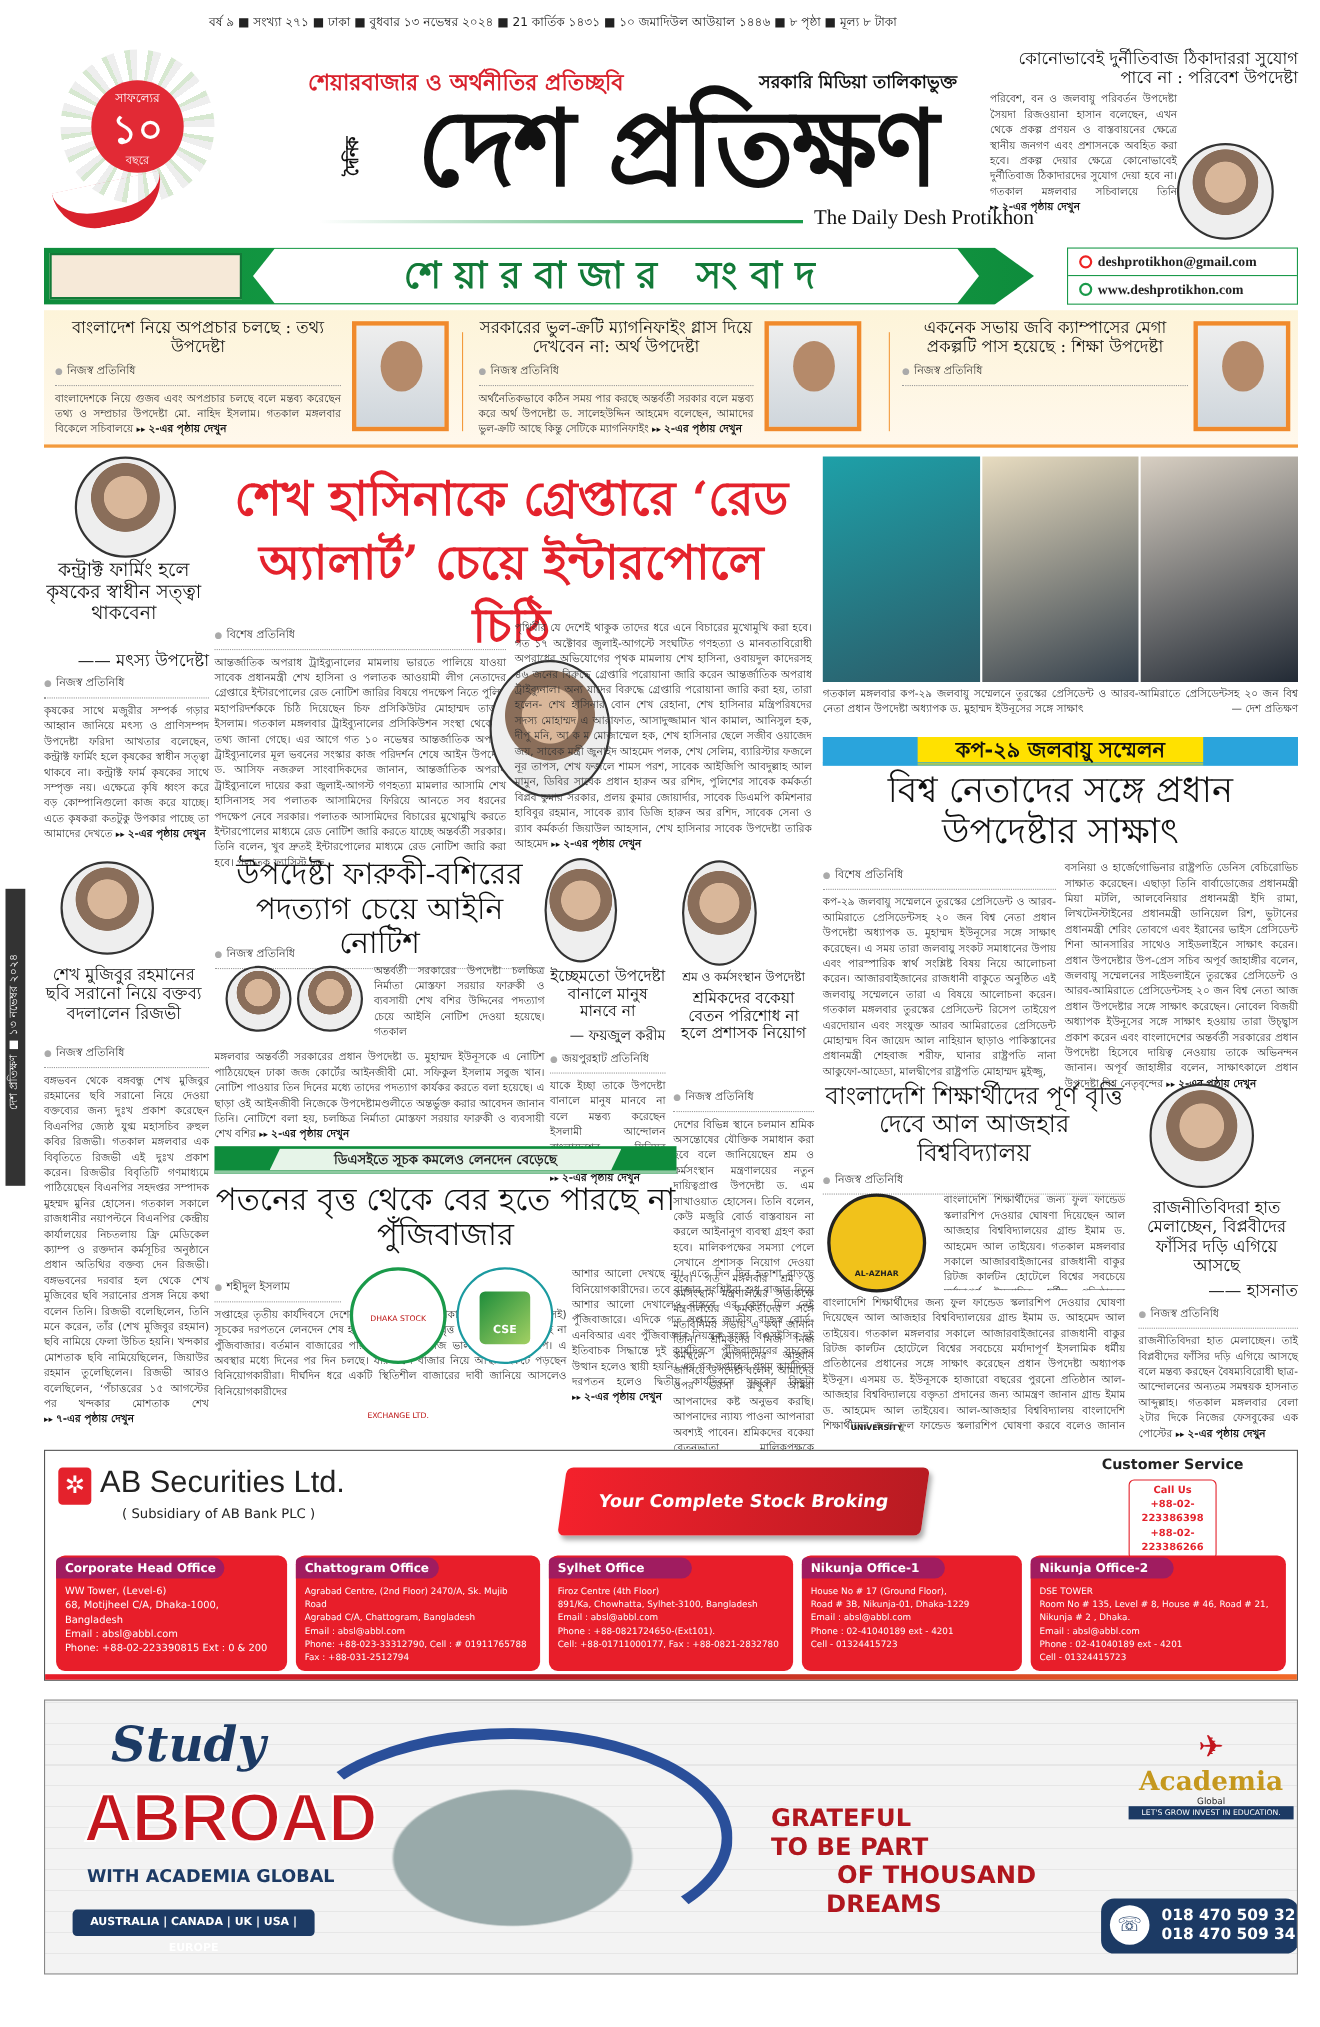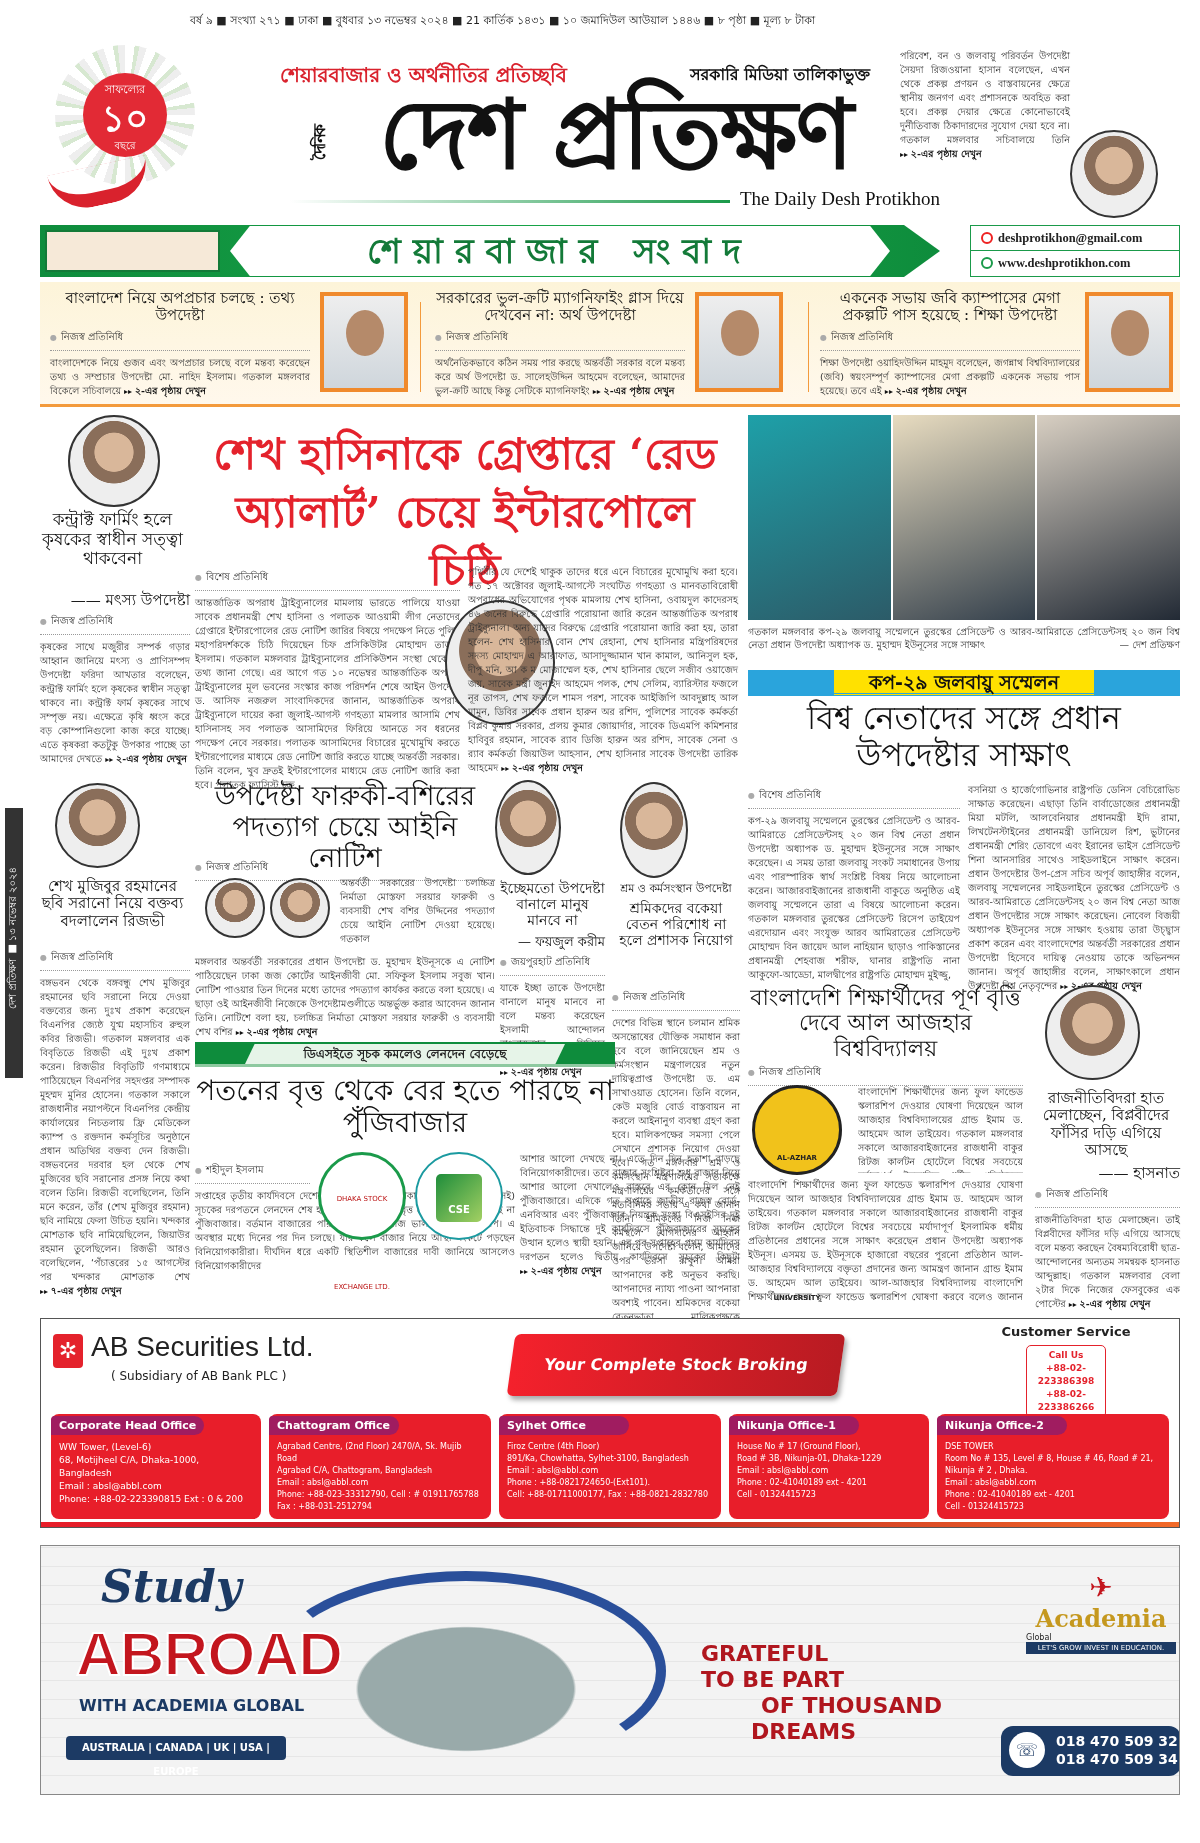--- a/index.html
+++ b/index.html
@@ -106,20 +106,21 @@
   </div>
   <div class="ribbon"></div>
 </div>
 <div class="abs" id="tagline">শেয়ারবাজার ও অর্থনীতির প্রতিচ্ছবি</div>
 <div class="abs" id="listed">সরকারি মিডিয়া তালিকাভুক্ত</div>
 <div class="abs" id="logo"><small>দৈনিক</small><span>দেশ প্রতিক্ষণ</span></div>
 <div class="abs" id="greenline"></div>
 <div class="abs" id="eng-name">The Daily Desh Protikhon</div>
 
 <div class="abs" id="tr-story">
+  <div class="hl">কোনোভাবেই দুর্নীতিবাজ ঠিকাদাররা সুযোগ পাবে না : পরিবেশ উপদেষ্টা</div>
   <div class="small" style="width:170px;margin-top:4px"><span>পরিবেশ, বন ও জলবায়ু পরিবর্তন উপদেষ্টা সৈয়দা রিজওয়ানা হাসান বলেছেন, এখন থেকে প্রকল্প প্রণয়ন ও বাস্তবায়নের ক্ষেত্রে স্থানীয় জনগণ এবং প্রশাসনকে অবহিত করা হবে। প্রকল্প দেয়ার ক্ষেত্রে কোনোভাবেই দুর্নীতিবাজ ঠিকাদারদের সুযোগ দেয়া হবে না। গতকাল মঙ্গলবার সচিবালয়ে তিনি</span> <span class="more">২-এর পৃষ্ঠায় দেখুন</span></div>
 </div>
 <div class="abs circle" id="tr-photo"></div>
 
 <div class="abs" id="banner"></div>
 <div class="abs" id="banner-left"></div>
 <div class="abs" id="banner-text">শেয়ারবাজার সংবাদ</div>
 <div class="abs" id="contact">
   <div><span class="ic mail"></span><span>deshprotikhon@gmail.com</span></div>
   <div><span class="ic"></span><span>www.deshprotikhon.com</span></div>
@@ -136,21 +137,20 @@
   <div class="strip-item" style="left:395px;width:250px">
     <div class="hl">সরকারের ভুল-ক্রটি ম্যাগনিফাইং গ্লাস দিয়ে দেখবেন না: অর্থ উপদেষ্টা</div>
     <div class="byline">নিজস্ব প্রতিনিধি</div>
     <div class="small"><span>অর্থনৈতিকভাবে কঠিন সময় পার করছে অন্তর্বর্তী সরকার বলে মন্তব্য করে অর্থ উপদেষ্টা ড. সালেহউদ্দিন আহমেদ বলেছেন, আমাদের ভুল-ক্রটি আছে কিন্তু সেটিকে ম্যাগনিফাইং</span> <span class="more">২-এর পৃষ্ঠায় দেখুন</span></div>
   </div>
   <div class="strip-photo" style="left:655px;top:10px"></div>
   <div class="vsep" style="left:768px"></div>
   <div class="strip-item" style="left:780px;width:260px">
     <div class="hl">একনেক সভায় জবি ক্যাম্পাসের মেগা প্রকল্পটি পাস হয়েছে : শিক্ষা উপদেষ্টা</div>
     <div class="byline">নিজস্ব প্রতিনিধি</div>
-    <div class="small"><span>শিক্ষা উপদেষ্টা ওয়াহিদউদ্দিন মাহমুদ বলেছেন, জগন্নাথ বিশ্ববিদ্যালয়ের (জবি) স্বয়ংসম্পূর্ণ ক্যাম্পাসের মেগা প্রকল্পটি একনেক সভায় পাস হয়েছে। তবে এই</span> <span class="more">২-এর পৃষ্ঠায় দেখুন</span></div>
   </div>
   <div class="strip-photo" style="left:1045px;top:10px"></div>
 </div>
 
 <div class="abs circle" id="coll-photo"></div>
 <div class="abs hl" id="coll-hl">কন্ট্রাক্ট ফার্মিং হলে কৃষকের স্বাধীন সত্ত্বা থাকবেনা</div>
 <div class="abs" style="left:40px;top:592px;width:150px">
   <div class="hl" style="font-size:15px;text-align:right">—— <span>মৎস্য উপদেষ্টা</span></div>
   <div class="byline">নিজস্ব প্রতিনিধি</div>
   <div class="small"><span>কৃষকের সাথে মজুরীর সম্পর্ক গড়ার আহ্বান জানিয়ে মৎস্য ও প্রাণিসম্পদ উপদেষ্টা ফরিদা আখতার বলেছেন, কন্ট্রাক্ট ফার্মিং হলে কৃষকের স্বাধীন সত্ত্বা থাকবে না। কন্ট্রাক্ট ফার্ম কৃষকের সাথে সম্পৃক্ত নয়। এক্ষেত্রে কৃষি ধ্বংস করে বড় কোম্পানিগুলো কাজ করে যাচ্ছে। এতে কৃষকরা কতটুকু উপকার পাচ্ছে তা আমাদের দেখতে</span> <span class="more">২-এর পৃষ্ঠায় দেখুন</span></div>
@@ -305,21 +305,21 @@
   <div class="abs" id="ac-people"></div>
   <div class="abs" id="ac-grateful">
     <div>GRATEFUL</div>
     <div>TO BE PART</div>
     <div style="margin-left:60px">OF THOUSAND</div>
     <div style="margin-left:50px">DREAMS</div>
   </div>
   <div class="abs" id="ac-logo">
     <div style="color:#c3161e;font-size:28px">✈</div>
     <div class="n">Academia</div>
-    <div style="font-size:8px;text-align:left">Global</div>
+    <div style="font-size:8px;text-align:center">Global</div>
     <div class="t">LET'S GROW INVEST IN EDUCATION.</div>
   </div>
   <div class="abs" id="ac-phone">
     <span class="pi">☏</span>
     <div>018 470 509 32</div>
     <div>018 470 509 34</div>
   </div>
 </div>
 
 </body></html>

